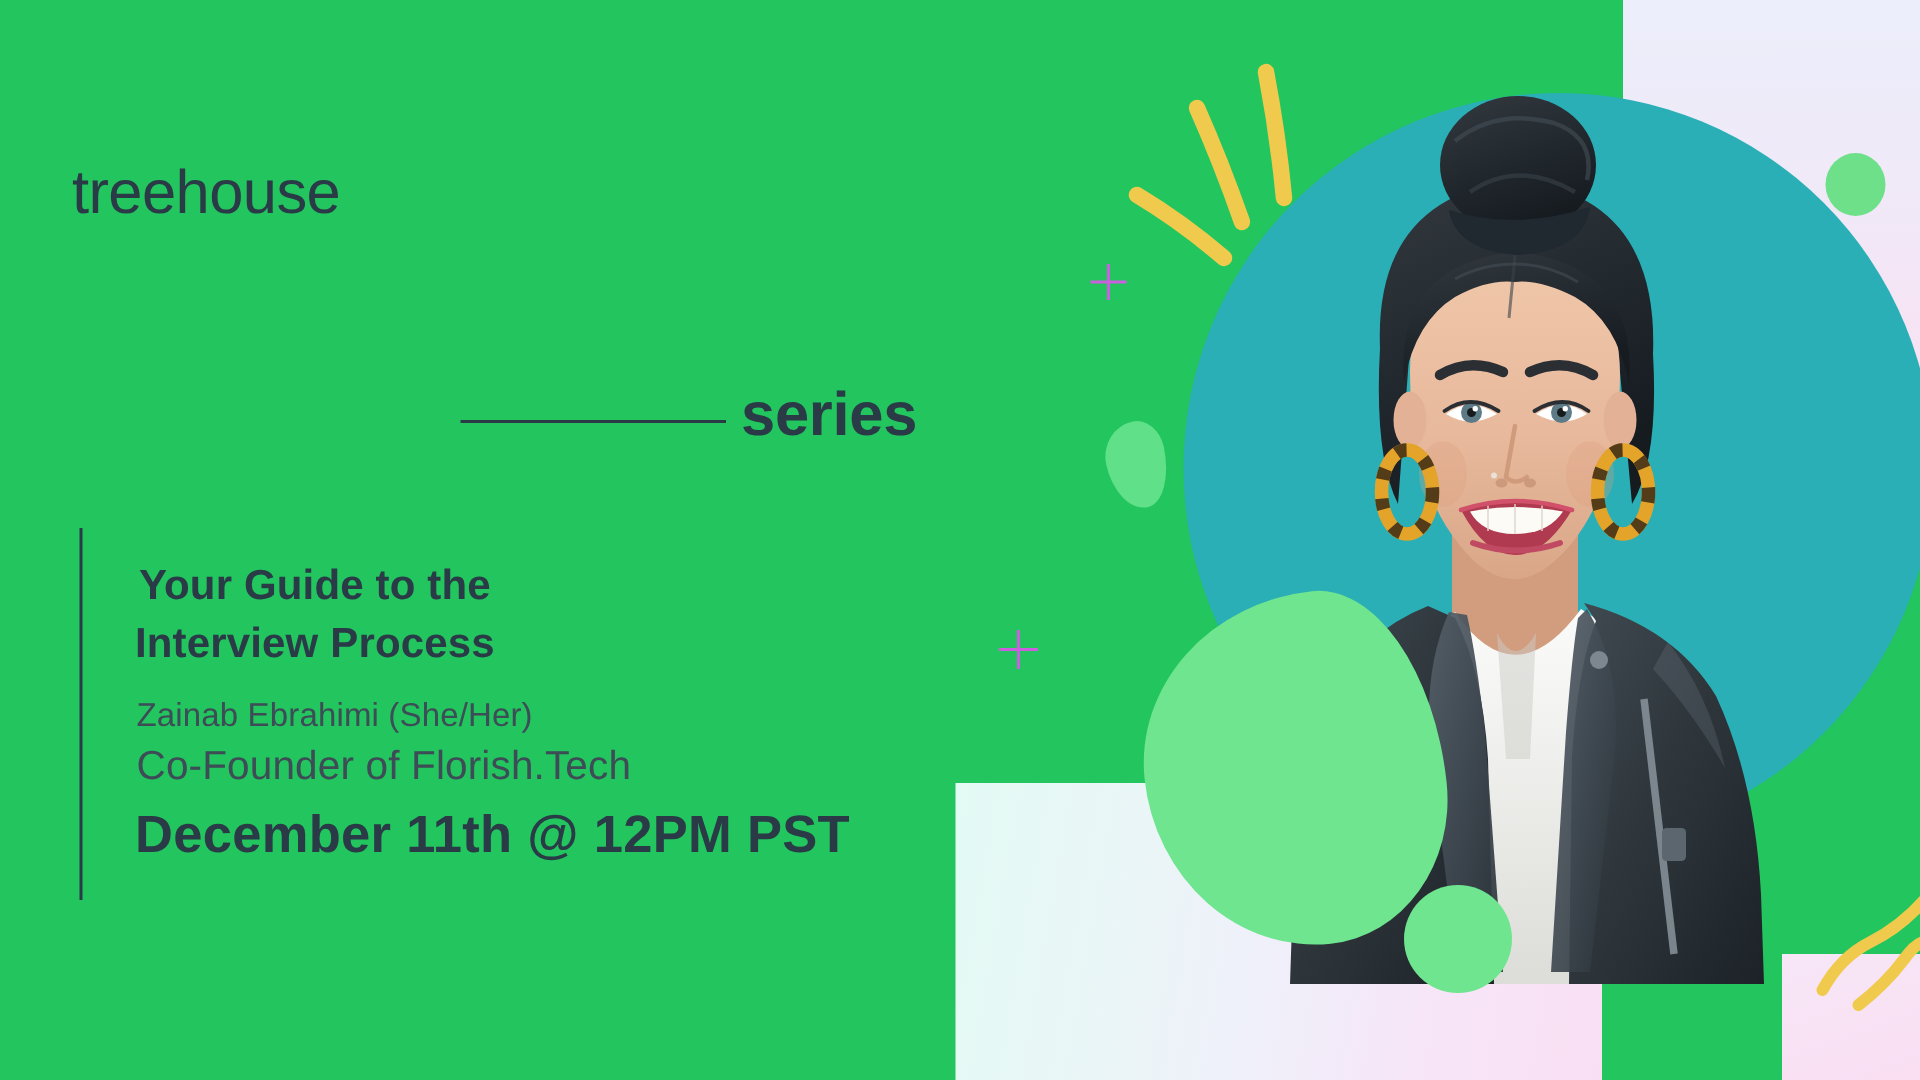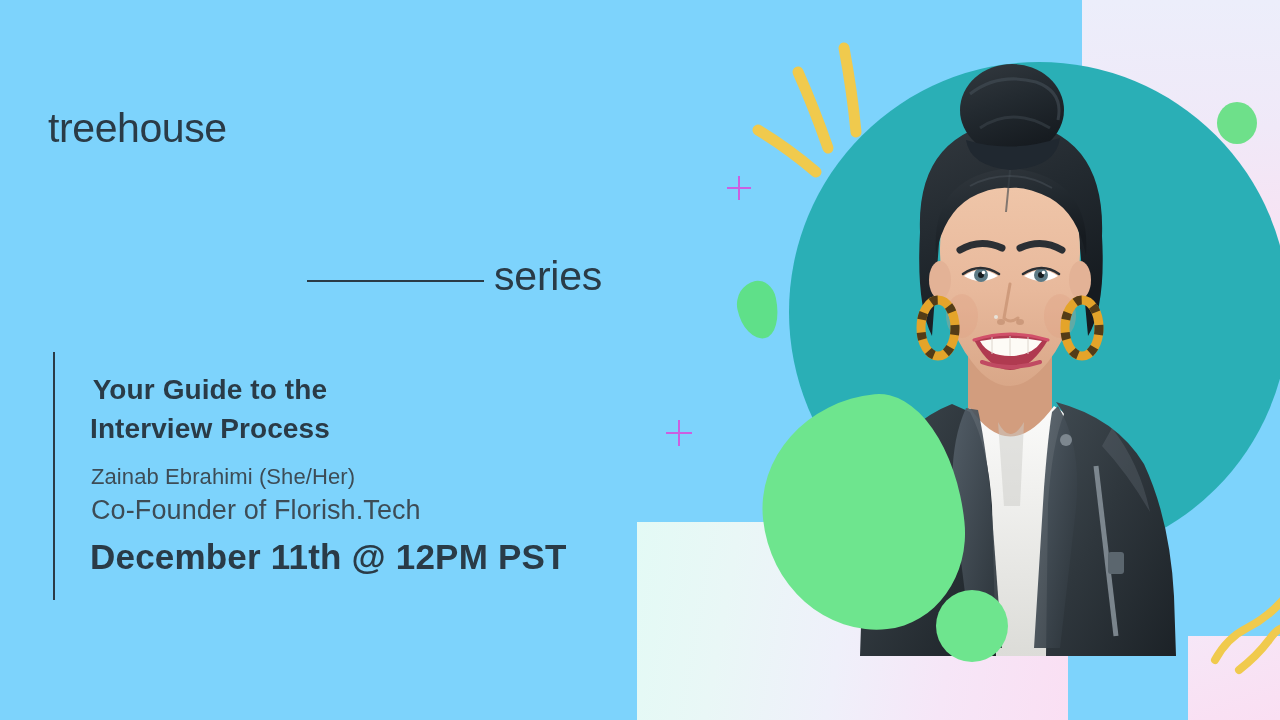--- a/index.html
+++ b/index.html
@@ -6,21 +6,21 @@
     margin: 0;
     padding: 0;
     background: #ffffff;
   }
 
   #poster {
     position: relative;
     width: 1280px;
     height: 720px;
     overflow: hidden;
-    background: #7dd3fc;
+    background: #22c55e;
     font-family: "Liberation Sans", sans-serif;
     -webkit-font-smoothing: antialiased;
   }
 
   
   .panel-bottom {
     position: absolute;
     left: 637px;
     top: 522px;
     width: 431px;
@@ -199,21 +199,21 @@
     width: 177px;
     height: 1.5px;
     background: #2a3b47;
   }
 
   .series-word {
     position: absolute;
     left: 494px;
     top: 256px;
     font-size: 41px;
-    font-weight: 400;
+    font-weight: 700;
     letter-spacing: -0.2px;
     color: #2a3b47;
     line-height: 1;
   }
 
   .accent-bar {
     position: absolute;
     left: 53px;
     top: 352px;
     width: 1.5px;

